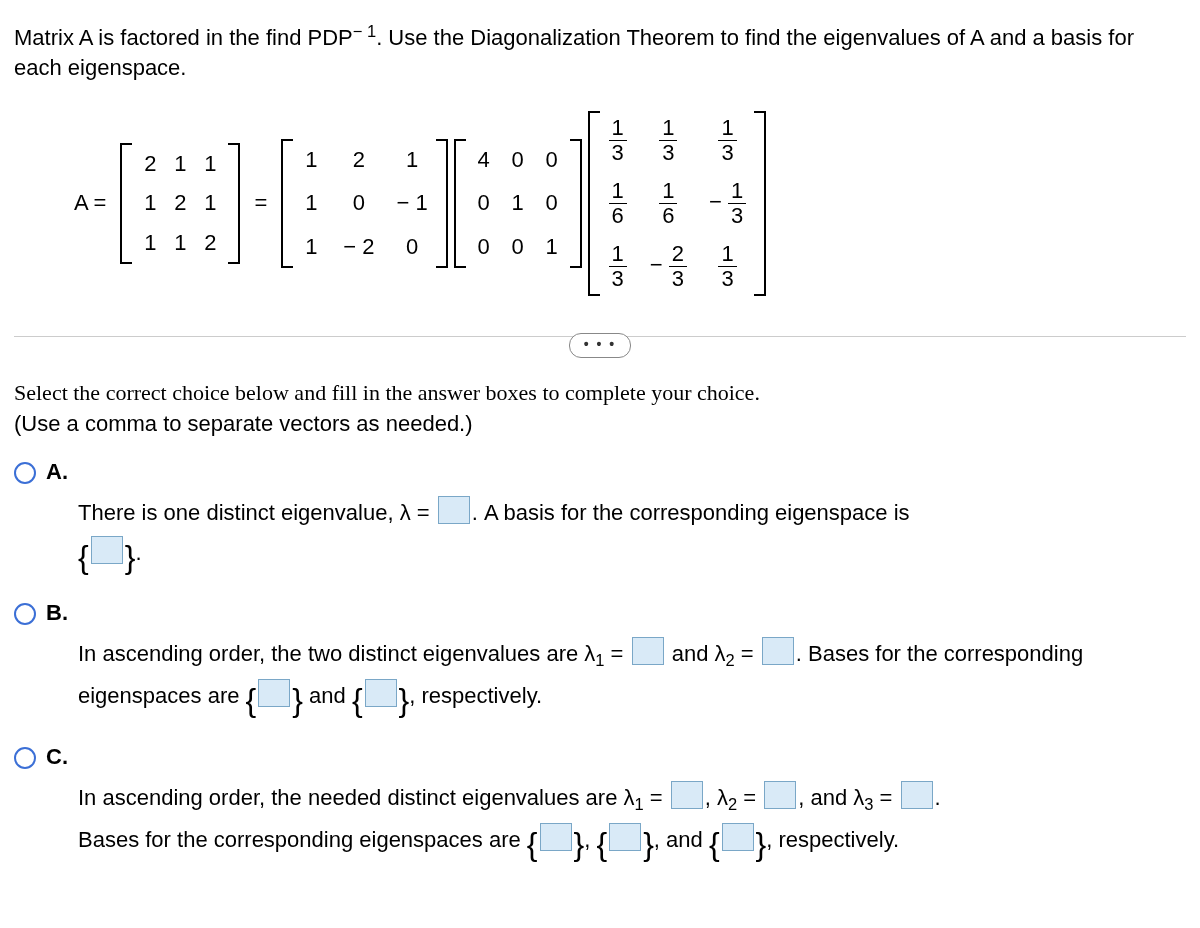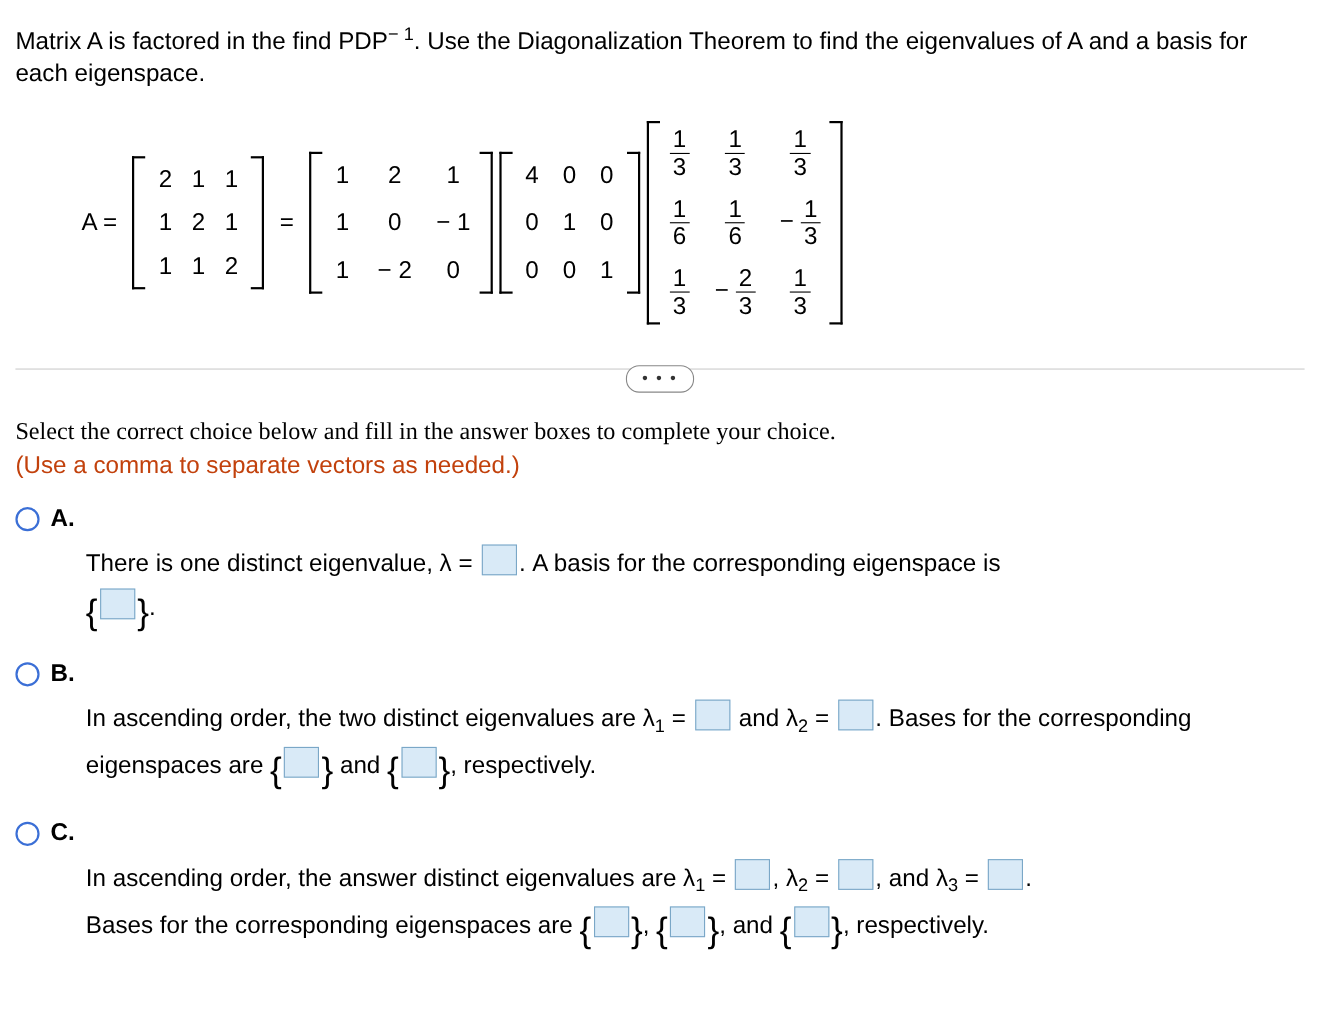--- a/index.html
+++ b/index.html
@@ -75,21 +75,21 @@
   .sep{
     border:none;
     border-top:1px solid #ccc;
     margin:0;
     position:relative;
     top:14px;
     z-index:-1;
   }
 
   .prompt { margin-bottom: 2px; font-family: Liberation Serif, serif; }
-  .hint { color: #c2410c; margin-bottom: 18px; }
+  .hint { color: #000000; margin-bottom: 18px; }
 
   .choice-row {
     display:flex;
     align-items:flex-start;
     gap: 10px;
     margin-bottom: 26px;
   }
   .radio {
     width:18px;height:18px;border:2px solid #3b6fd6;border-radius:50%;
     flex:0 0 auto;margin-top:5px;background:#fff;
@@ -237,16 +237,16 @@
   <span class="choice-label">B.</span>
   <span class="choice-body">
     <span>In ascending order, the two distinct eigenvalues are λ</span><span class="sub">1</span><span> = </span><span class="box"></span><span> and λ</span><span class="sub">2</span><span> = </span><span class="box"></span><span>. Bases for the corresponding eigenspaces are </span><span class="bigbrace">{</span><span class="box"></span><span class="bigbrace">}</span><span> and </span><span class="bigbrace">{</span><span class="box"></span><span class="bigbrace">}</span><span>, respectively.</span>
   </span>
 </div>
 
 <div class="choice-row">
   <span class="radio"></span>
   <span class="choice-label">C.</span>
   <span class="choice-body">
-    <span>In ascending order, the answer distinct eigenvalues are λ</span><span class="sub">1</span><span> = </span><span class="box"></span><span>, λ</span><span class="sub">2</span><span> = </span><span class="box"></span><span>, and λ</span><span class="sub">3</span><span> = </span><span class="box"></span><span>.</span><br>
+    <span>In ascending order, the needed distinct eigenvalues are λ</span><span class="sub">1</span><span> = </span><span class="box"></span><span>, λ</span><span class="sub">2</span><span> = </span><span class="box"></span><span>, and λ</span><span class="sub">3</span><span> = </span><span class="box"></span><span>.</span><br>
     <span>Bases for the corresponding eigenspaces are </span><span class="bigbrace">{</span><span class="box"></span><span class="bigbrace">}</span><span>, </span><span class="bigbrace">{</span><span class="box"></span><span class="bigbrace">}</span><span>, and </span><span class="bigbrace">{</span><span class="box"></span><span class="bigbrace">}</span><span>, respectively.</span>
   </span>
 </div>
 
 </body></html>

